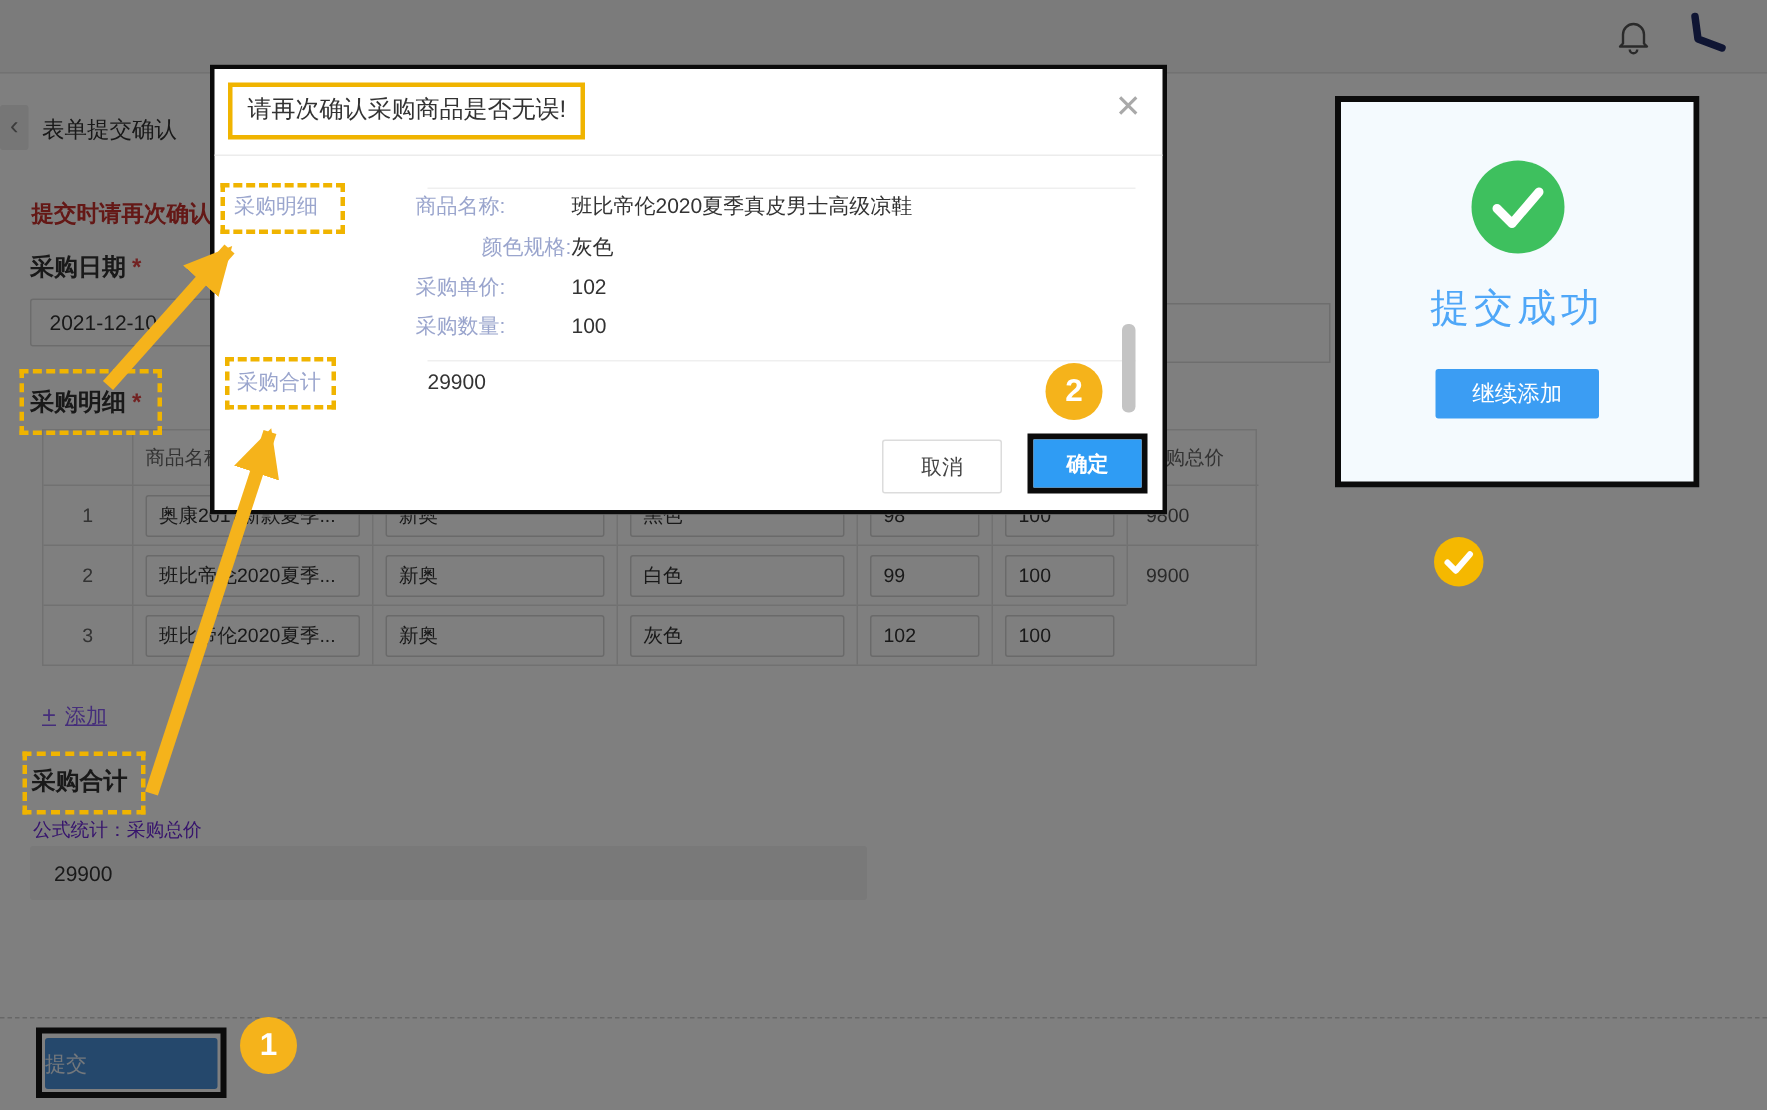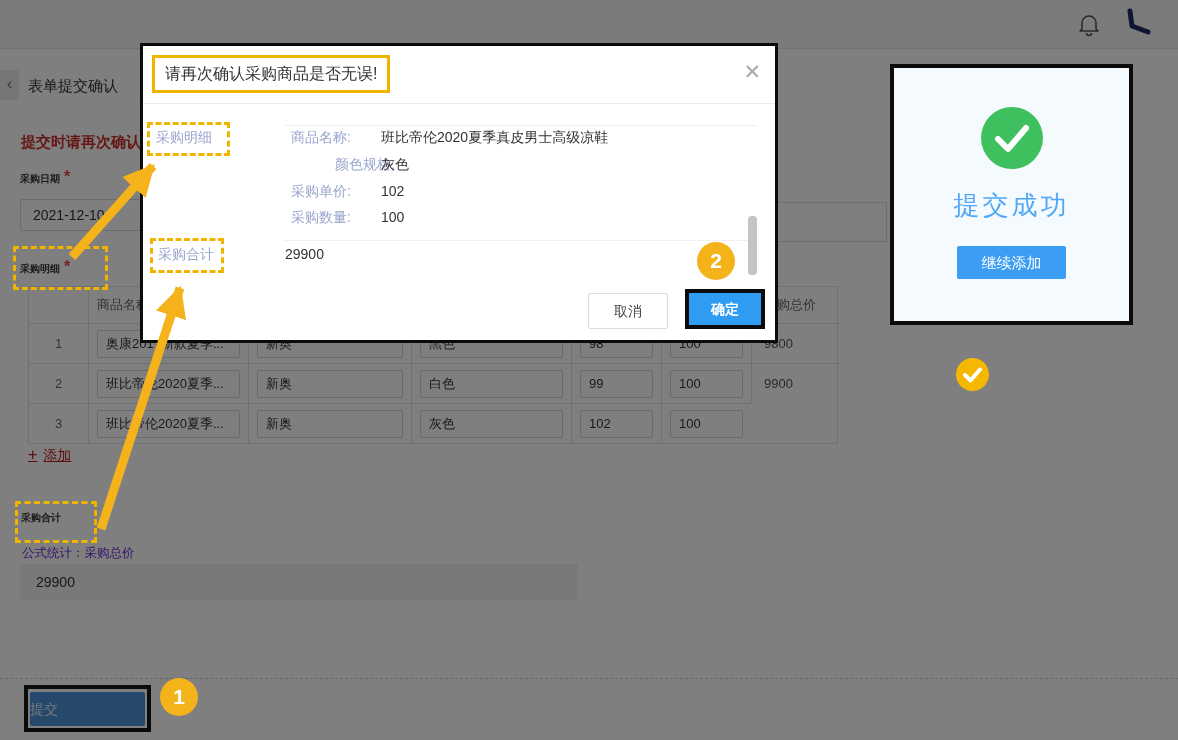--- a/index.html
+++ b/index.html
@@ -6,42 +6,42 @@
   .screen{position:relative;width:1178px;height:740px;overflow:hidden;
     font-family:"Liberation Sans","DejaVu Sans",sans-serif;background:#fff;}
   .abs{position:absolute;}
 
   
   .topbar{left:0;top:0;width:1178px;height:48px;background:#f7f7f7;border-bottom:1px solid #e4e4e4;}
   .back-box{left:0;top:70px;width:19px;height:30px;background:#ececec;color:#777;
     font-size:17px;line-height:28px;text-align:center;border-radius:2px;}
   .page-title{left:28px;top:77px;font-size:15px;color:#333;}
   .warning{left:21px;top:133px;font-size:15px;font-weight:bold;color:#c9302c;white-space:nowrap;}
-  .flabel{font-size:10px;font-weight:bold;color:#333;white-space:nowrap;}
+  .flabel{font-size:16px;font-weight:bold;color:#333;white-space:nowrap;}
   .req{color:#e54545;font-weight:bold;margin-left:4px;}
   .input{background:#fff;border:1px solid #d9d9d9;border-radius:2px;font-size:14px;color:#333;
     line-height:30px;padding:0 12px;box-sizing:border-box;}
   .date-input{left:20px;top:199px;width:280px;height:32px;}
   .input2{left:600px;top:202px;width:285px;height:38px;background:#fff;border:1px solid #dcdcdc;}
 
   .ptable{left:28px;top:286px;width:810px;display:grid;
     grid-template-columns:59px 160px 163px 160px 90px 90px 88px;
     grid-auto-rows:40px;border:1px solid #e2e2e2;box-sizing:border-box;background:#fff;}
   .ptable > div{border-left:1px solid #e2e2e2;box-sizing:border-box;overflow:hidden;}
   .ptable > div:nth-child(7n+1){border-left:none;}
   .hcell{height:36px;line-height:36px;font-size:13px;color:#666;white-space:nowrap;}
   .hc-name{padding-left:8px;}.hc-total{padding-left:12px;}
   .dcell{border-top:1px solid #e2e2e2;}
   .idx{line-height:39px;text-align:center;font-size:13px;color:#666;}
   .cbox{margin:6px 8px;height:26px;border:1px solid #d4d4d4;border-radius:2px;padding:0 8px;
     line-height:26px;font-size:13px;color:#333;background:#fff;white-space:nowrap;overflow:hidden;}
   .tot{line-height:39px;padding-left:12px;font-size:13px;color:#555;}
   .ptable{grid-template-rows:36px 40px 40px 40px;}
 
-  .add-link{left:28px;top:446px;font-size:14px;color:#b91c1c;cursor:pointer;text-decoration:underline;}
+  .add-link{left:28px;top:469px;font-size:14px;color:#8b5cf6;cursor:pointer;text-decoration:underline;}
   .add-link .plus{font-size:16px;margin-right:6px;}
   .total-label{left:21px;top:511px;}
   .formula{left:22px;top:545px;font-size:12.5px;color:#6d28d9;}
   .total-input{left:20px;top:564px;width:558px;height:36px;background:#f2f2f2;border:none;
     font-size:14px;color:#333;line-height:36px;padding:0 16px;box-sizing:border-box;border-radius:2px;}
   .footer-divider{left:0;top:678px;width:1178px;border-top:1px dashed #cfcfcf;}
   .submit-btn{left:30px;top:692px;width:115px;height:34px;background:#4a90d9;color:#e8f0f8;
     font-size:14px;text-align:left;line-height:34px;border-radius:2px;}
 
   
@@ -68,21 +68,21 @@
     box-sizing:border-box;z-index:20;}
   .m-title-box{left:9px;top:9px;border:3px solid #f0b400;padding:0 10px;height:32px;
     line-height:32px;font-size:16px;color:#333;white-space:nowrap;}
   .m-close{right:14px;top:15px;font-size:21px;color:#a9a9a9;line-height:22px;}
   .m-hsep{left:0;top:57px;width:632px;border-top:1px solid #ececec;}
   .m-sep{border-top:1px solid #efefef;width:472px;left:142px;}
   .m-sep1{top:79px;}.m-sep2{top:194px;}
   .m-seclabel{font-size:14px;color:#9aa5cd;white-space:nowrap;}
   .m-dash1{left:4px;top:76px;width:83px;height:34px;border:3px dashed #f0b400;box-sizing:border-box;}
   .m-dash2{left:7px;top:192px;width:74px;height:35px;border:3px dashed #f0b400;box-sizing:border-box;}
-  .m-flabel{left:148px;font-size:14px;color:#9aa5cd;white-space:nowrap;}
+  .m-flabel{left:134px;font-size:14px;color:#9aa5cd;white-space:nowrap;}
   .m-fvalue{left:238px;font-size:14px;color:#333;white-space:nowrap;}
   .m-scroll{left:605px;top:170px;width:9px;height:59px;background:#c4c4c4;border-radius:4px;}
   .m-cancel{left:445px;top:247px;width:80px;height:36px;border:1px solid #dcdcdc;border-radius:2px;
     background:#fff;color:#444;font-size:14px;text-align:center;line-height:34px;box-sizing:border-box;}
   .m-confirm-wrap{left:542px;top:243px;border:4px solid #0b0b0b;}
   .m-confirm{width:72px;height:32px;background:#2f9cf4;color:#fff;font-size:14px;font-weight:bold;
     text-align:center;line-height:32px;}
 
   
   .card{left:890px;top:64px;width:243px;height:261px;background:#f4fafe;border:4px solid #0b0b0b;

